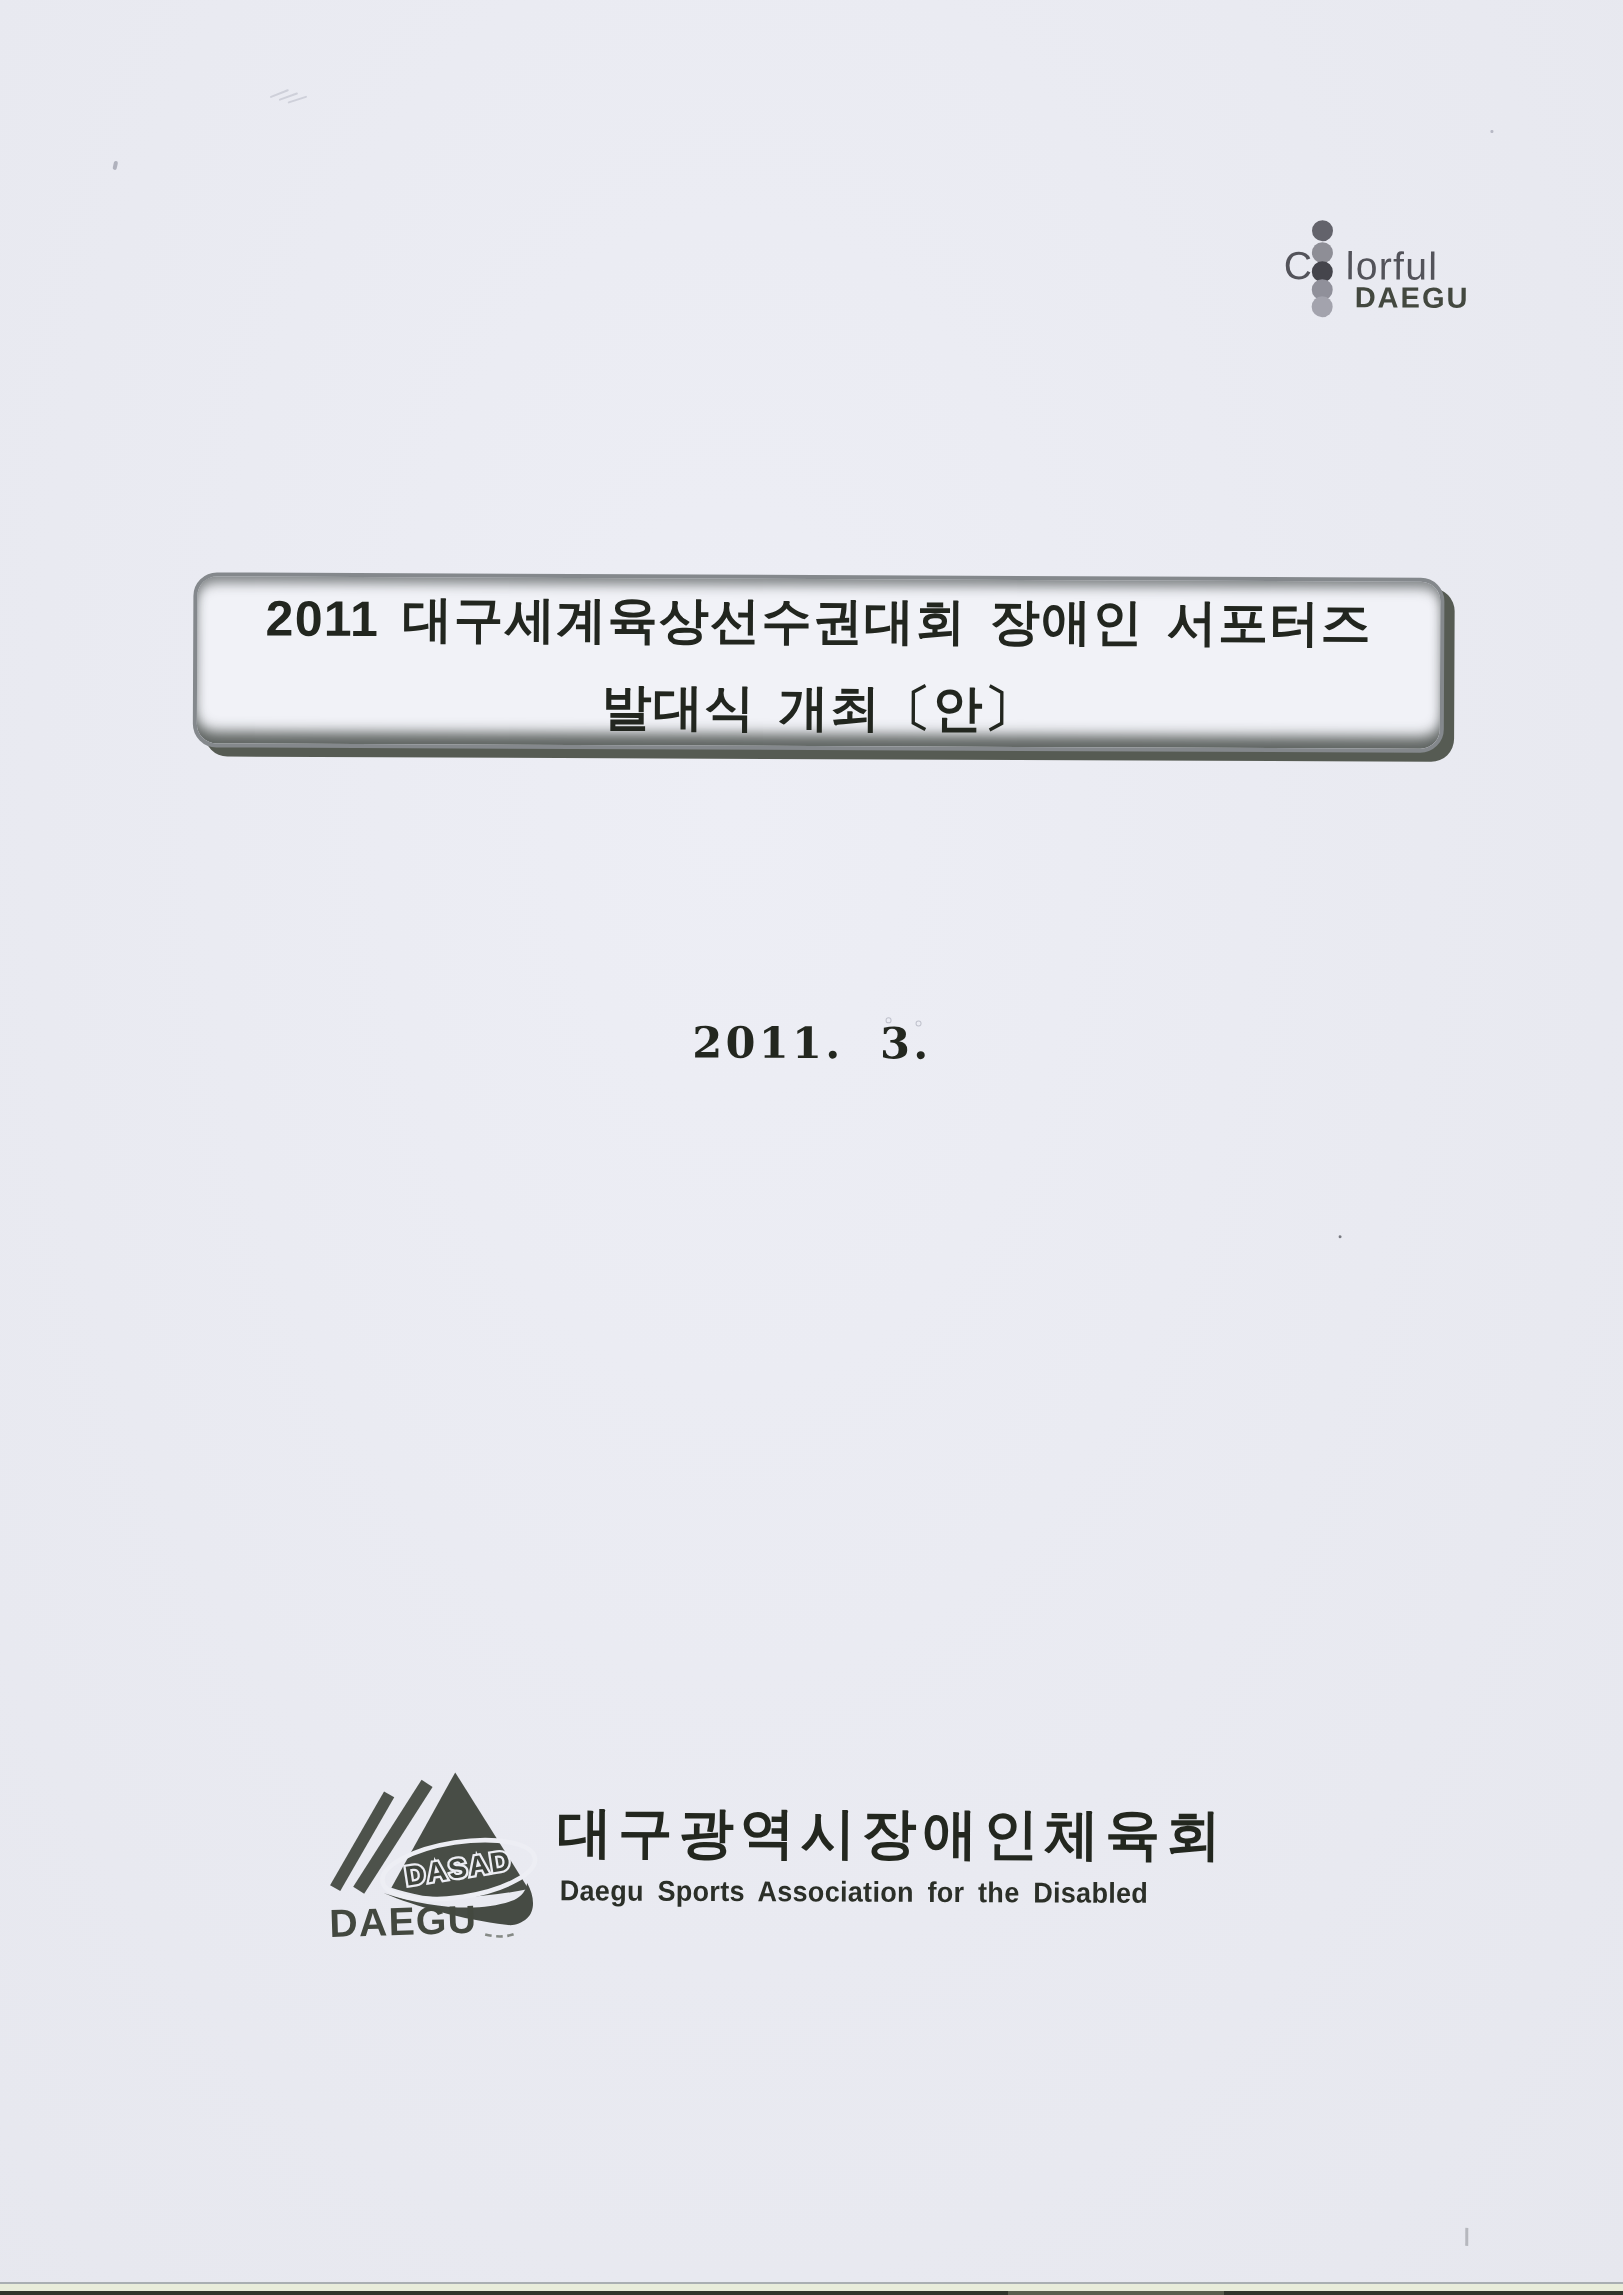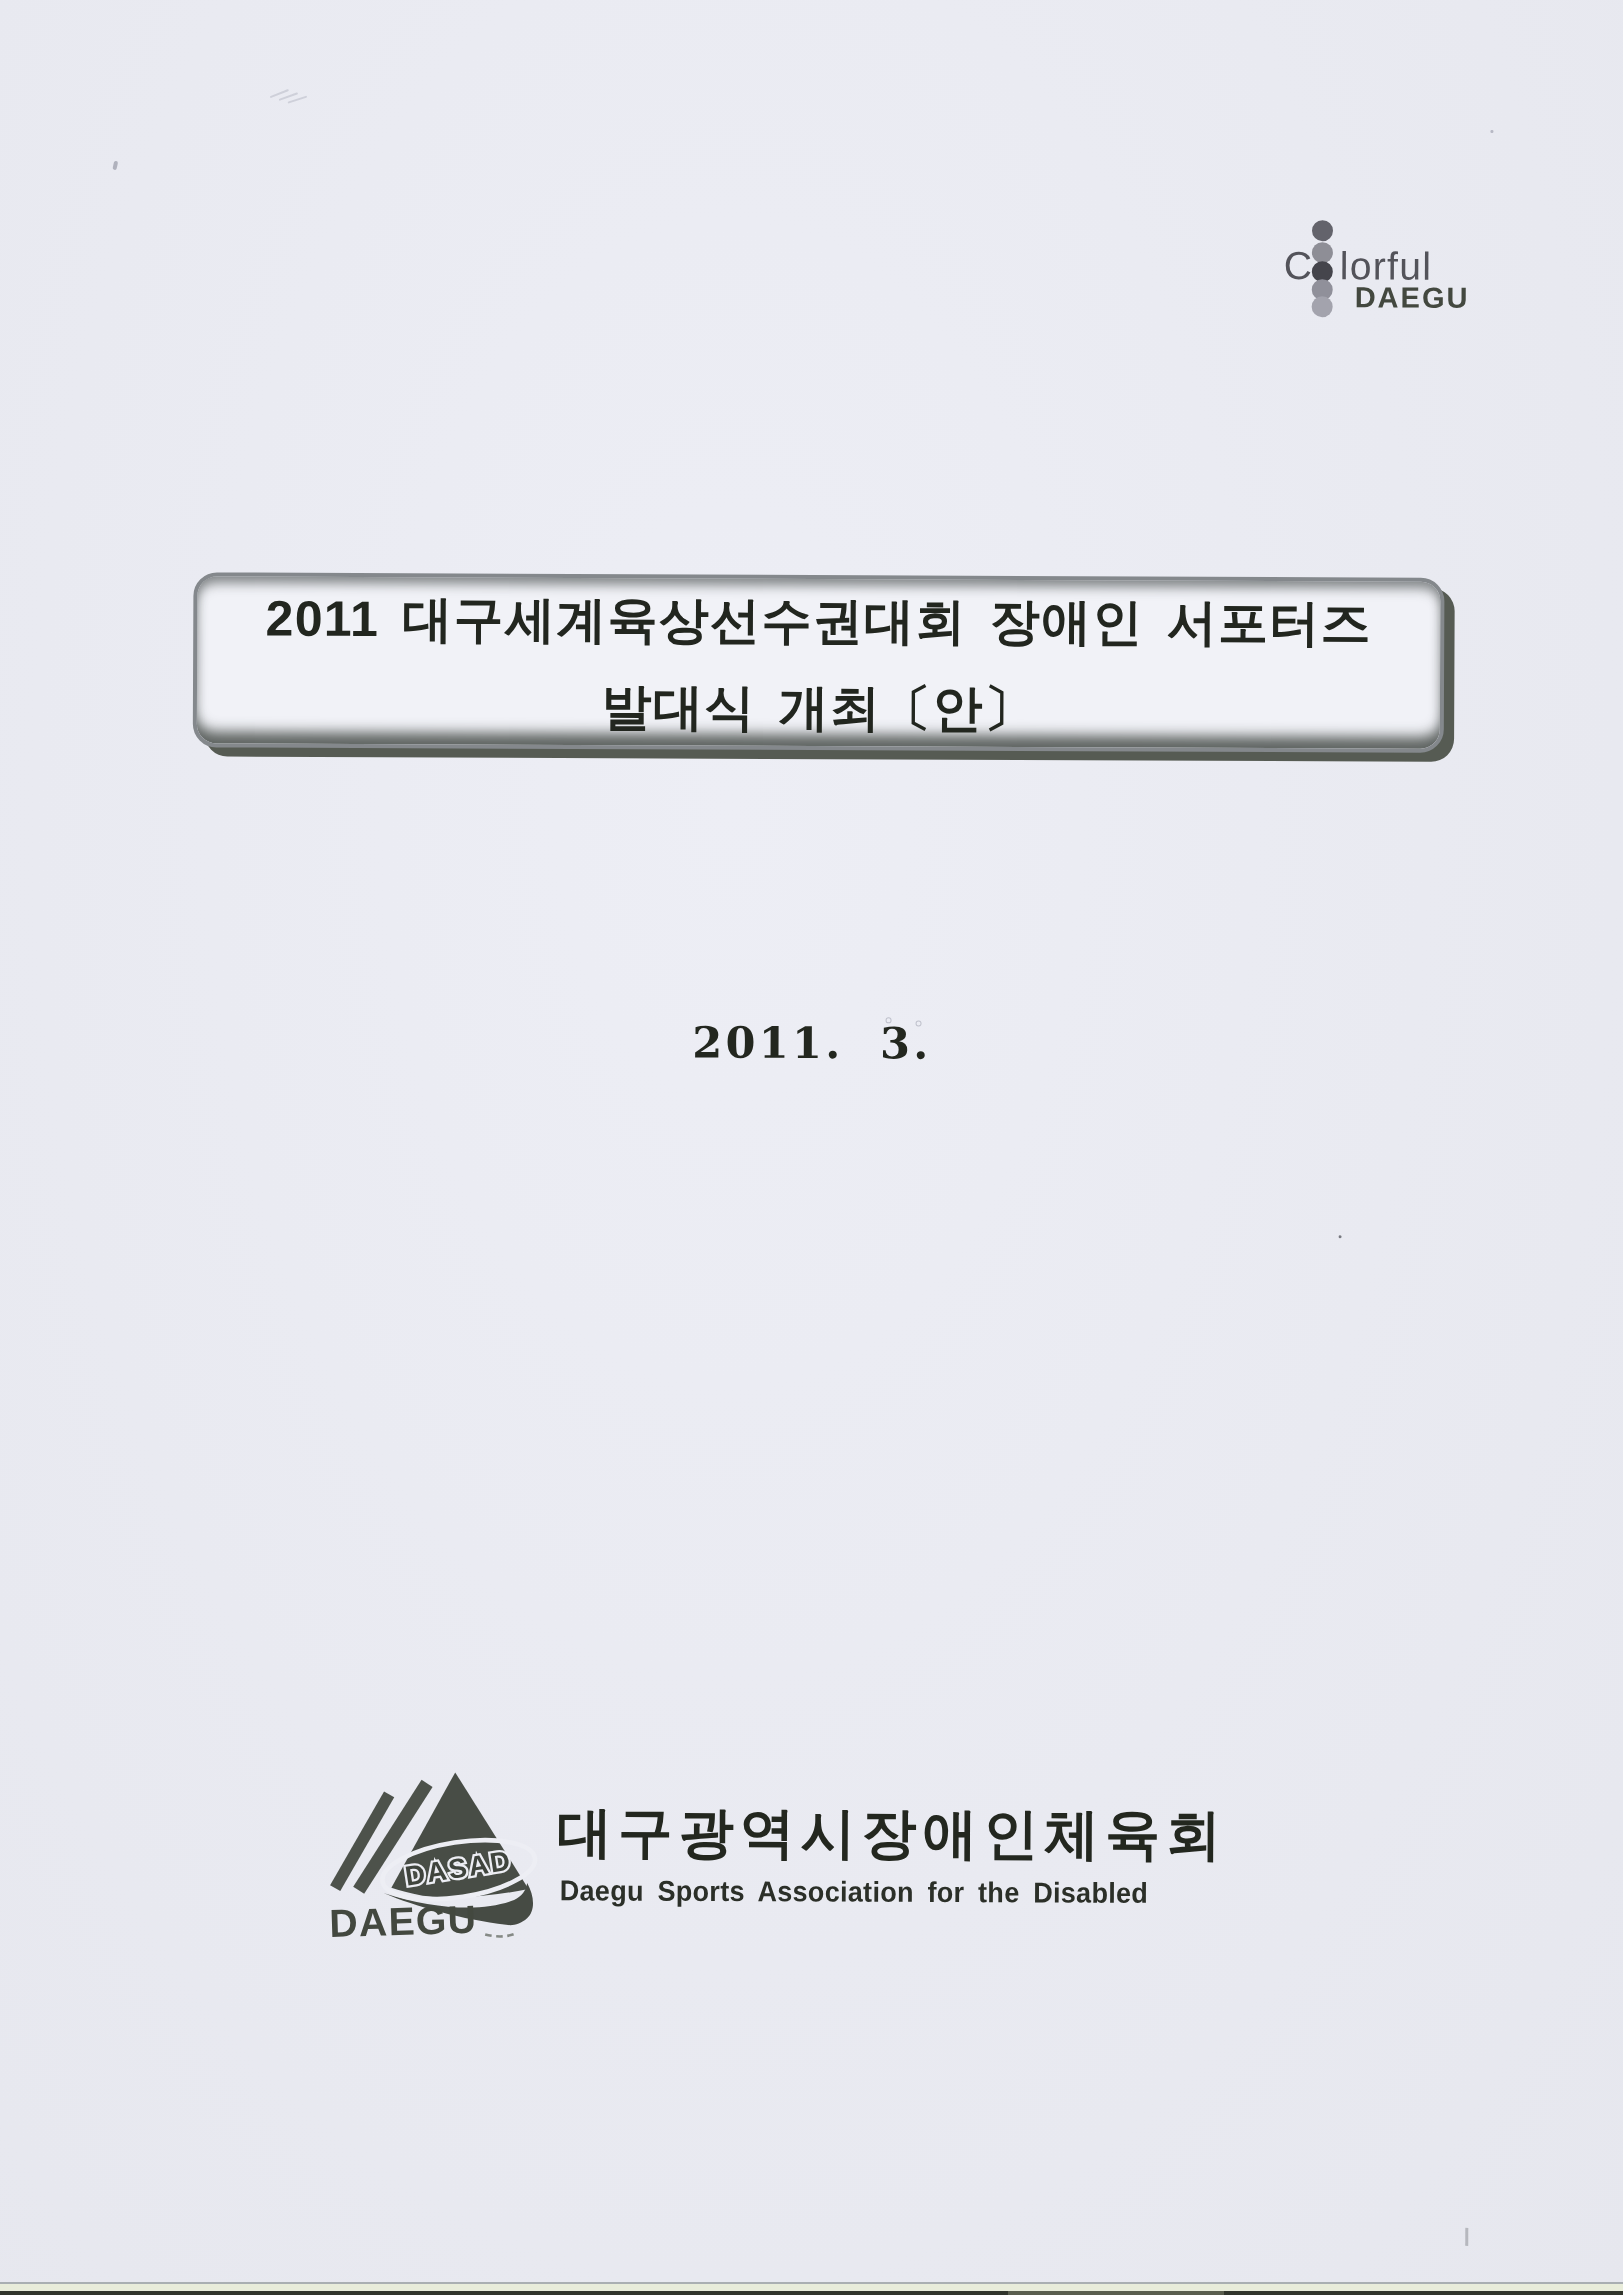--- a/index.html
+++ b/index.html
@@ -16,21 +16,21 @@
   }
   .tilt{
     position:absolute;inset:0;
     transform:rotate(0.25deg);
     transform-origin:50% 50%;
   }
 
   
   .cd-logo{position:absolute;left:1280px;top:216px;width:203px;height:105px;}
   .cd-word-c{position:absolute;left:0px;top:26px;font-size:39px;font-weight:400;color:#53535a;letter-spacing:0.7px;}
-  .cd-word-rest{position:absolute;left:56px;top:26px;font-size:39px;font-weight:400;color:#53535a;letter-spacing:1.3px;}
+  .cd-word-rest{position:absolute;left:62px;top:26px;font-size:39px;font-weight:400;color:#53535a;letter-spacing:1.3px;}
   .cd-dot{position:absolute;left:27.5px;width:21px;height:21px;border-radius:50%;}
   .cd-dot.d0{top:2px;}
   .cd-dot.d1{top:24px;}
   .cd-dot.d2{top:43px;}
   .cd-dot.d3{top:61px;}
   .cd-dot.d4{top:78px;}
   .cd-city{position:absolute;left:71px;top:63px;font-size:29px;font-weight:700;color:#43483f;letter-spacing:2px;}
 
   
   .title-box{

